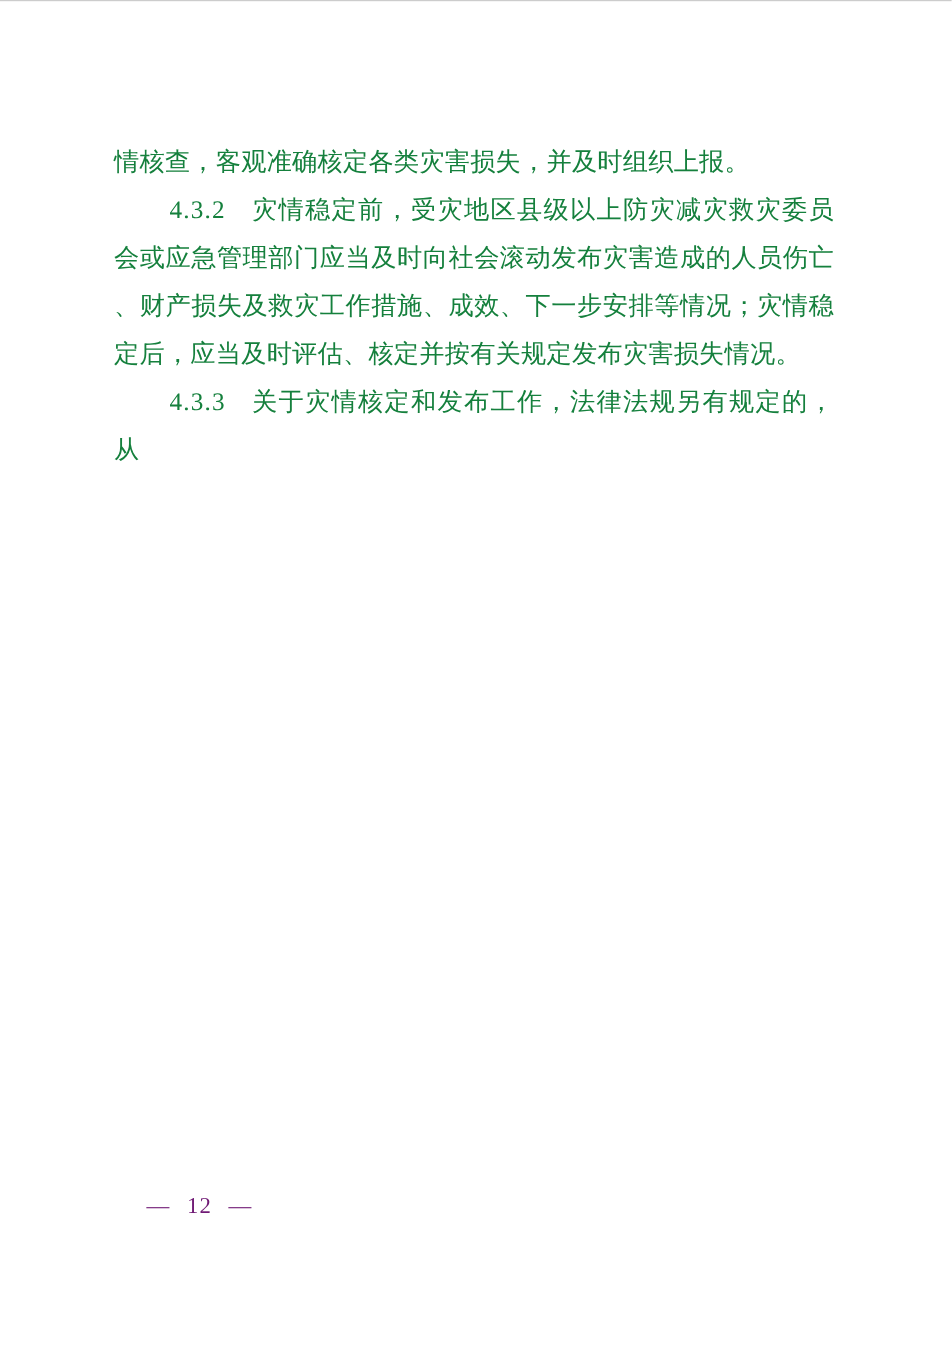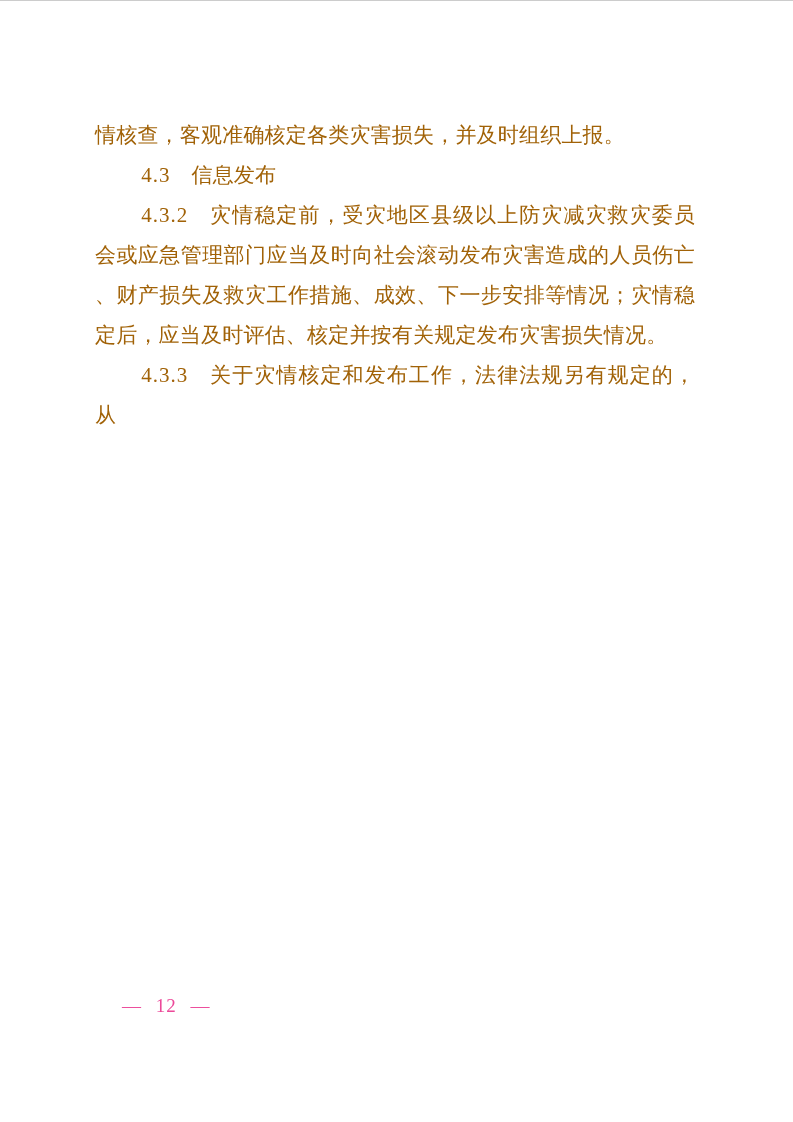--- a/index.html
+++ b/index.html
@@ -29,21 +29,21 @@
     left: 0;
     width: 793px;
     height: 1px;
     background: #cccccc;
   }
   .content {
     position: absolute;
     left: 95px;
     top: 115px;
     width: 600px;
-    color: #a16207;
+    color: #15803d;
     font-size: 21px;
     line-height: 40px;
     letter-spacing: 0.2px;
     text-align: justify;
     line-break: anywhere;
   }
   .para {
     margin: 0;
     padding: 0;
     text-indent: 2.2em;
@@ -54,39 +54,38 @@
   .num {
     margin-right: 1em;
     letter-spacing: 1px;
   }
   .footer {
     position: absolute;
     left: 122px;
     top: 994px;
     font-size: 19px;
     line-height: 24px;
-    color: #ec4899;
+    color: #701a75;
     letter-spacing: 1px;
     word-spacing: 8px;
   }
 </style>
 </head>
 <body>
 
 <div class="page">
   <div class="scan-edge"></div>
 
   <div class="content">
 
     <p class="para no-indent">情核查，客观准确核定各类灾害损失，并及时组织上报。</p>
 
 
 
 
-    <p class="para"><span class="num">4.3</span><span>信息发布</span></p>
 
 
     <p class="para"><span class="num">4.3.2</span><span>灾情稳定前，受灾地区县级以上防灾减灾救灾委员会或应急管理部门应当及时向社会滚动发布灾害造成的人员伤亡、财产损失及救灾工作措施、成效、下一步安排等情况；灾情稳定后，应当及时评估、核定并按有关规定发布灾害损失情况。</span></p>
 
     <p class="para"><span class="num">4.3.3</span><span>关于灾情核定和发布工作，法律法规另有规定的，从</span></p>
 
   </div>
 
   <div class="footer">— 12 —</div>
 </div>

